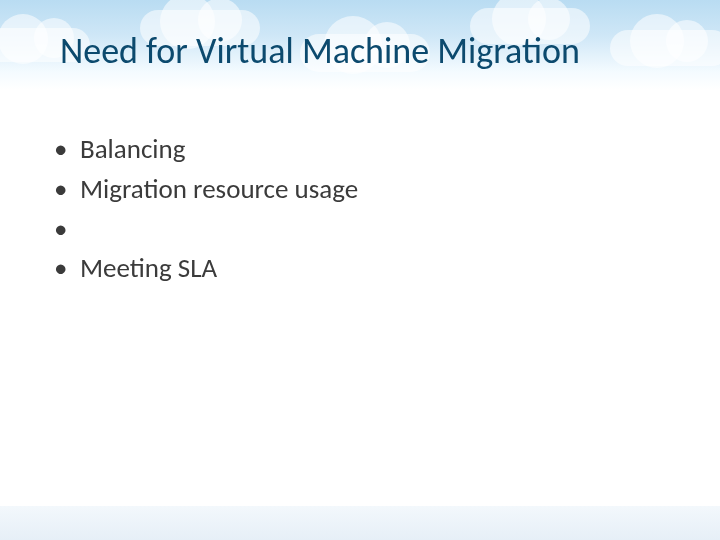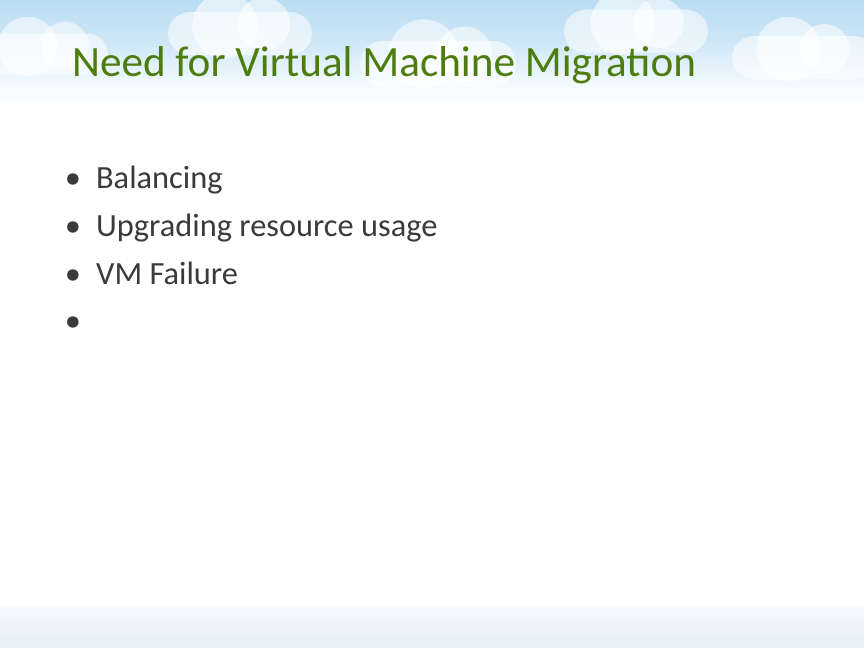--- a/index.html
+++ b/index.html
@@ -54,21 +54,21 @@
   .c5::before { width: 54px; height: 54px; top: -16px; left: 20px; }
   .c5::after  { width: 42px; height: 42px; top: -10px; left: 56px; }
 
   .title {
     position: absolute;
     top: 32px;
     left: 60px;
     right: 40px;
     font-size: 36px;
     font-weight: 400;
-    color: #4d7c0f;
+    color: #0c4a6e;
     line-height: 1.1;
   }
   .body {
     position: absolute;
     top: 130px;
     left: 54px;
     right: 60px;
   }
   .bullet-row {
     display: flex;
@@ -107,25 +107,25 @@
 
   <div class="title">Need for Virtual Machine Migration</div>
 
   <div class="body">
     <div class="bullet-row">
       <span class="bullet-dot">•</span>
       <span>Balancing</span>
     </div>
     <div class="bullet-row">
       <span class="bullet-dot">•</span>
-      <span>Upgrading resource usage</span>
+      <span>Migration resource usage</span>
     </div>
     <div class="bullet-row">
       <span class="bullet-dot">•</span>
-      <span>VM Failure</span>
     </div>
     <div class="bullet-row">
       <span class="bullet-dot">•</span>
+      <span>Meeting SLA</span>
     </div>
   </div>
 
   <div class="footer-bar"></div>
 </div>
 
 </body></html>

